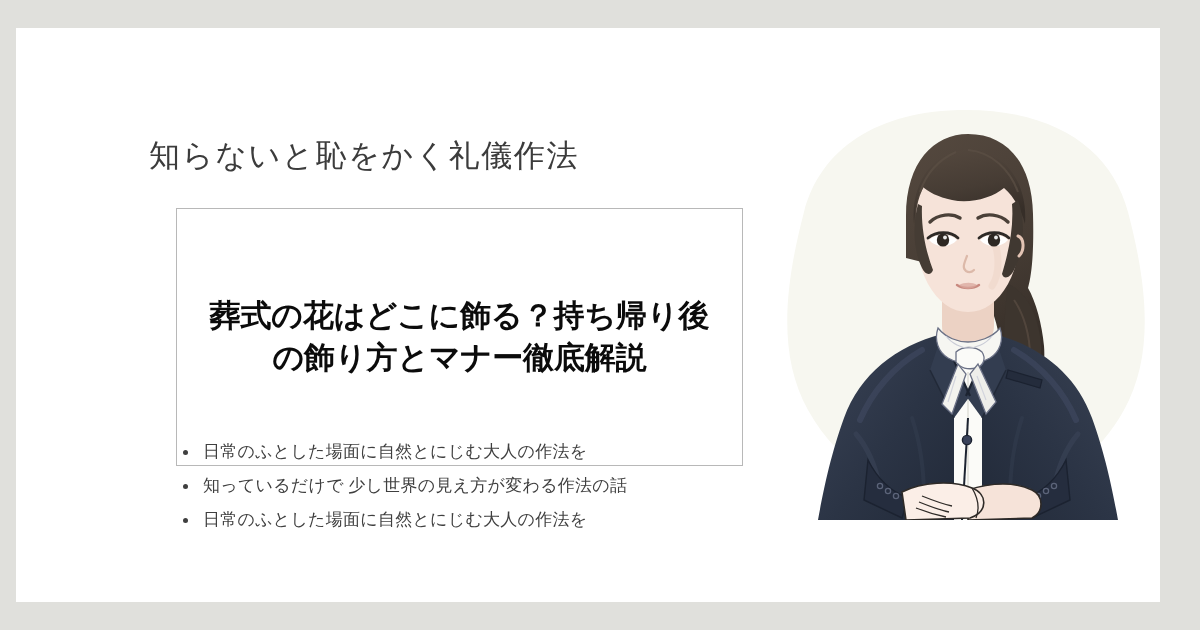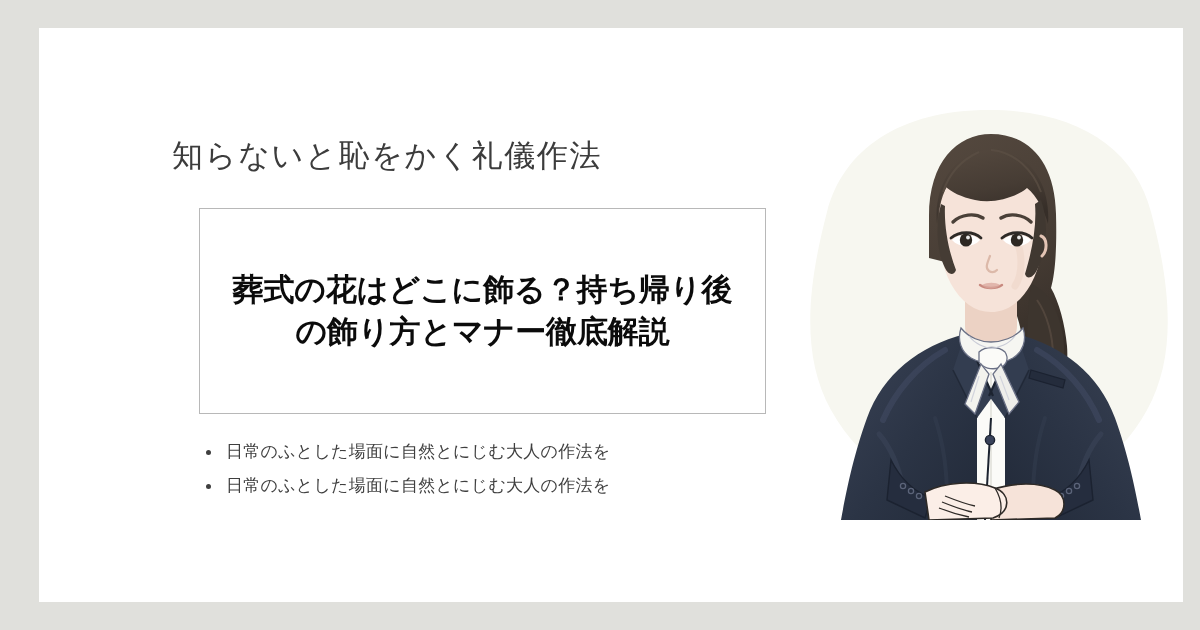--- a/index.html
+++ b/index.html
@@ -12,41 +12,41 @@
   }
 
   
   #frame {
     position:relative;
     width:1200px; height:630px;
     background:#e0e0dc;
   }
   #card {
     position:absolute;
-    left:39px; top:28px;
+    left:16px; top:28px;
     width:1144px; height:574px;
     background:#ffffff;
     overflow:hidden;
   }
 
   
   #eyebrow {
     position:absolute;
     left:133px; top:107px;
     font-family:"Liberation Serif", serif;
     font-size:31px;
     letter-spacing:0.055em;
     color:#3c3c3c;
     white-space:nowrap;
   }
 
   #title-box {
     position:absolute;
     left:160px; top:180px;
-    width:567px; height:206px;
+    width:567px; height:258px;
     border:1px solid #b8b8b8;
     background:#ffffff;
     display:flex;
     align-items:center;
     justify-content:center;
   }
   #title-text {
     font-family:"DejaVu Sans", sans-serif;
     font-weight:700;
     font-size:31px;
@@ -99,20 +99,21 @@
   <div id="card">
 
     <div id="eyebrow">知らないと恥をかく礼儀作法</div>
 
     <div id="title-box">
       <div id="title-text">葬式の花はどこに飾る？持ち帰り後の飾り方とマナー徹底解説</div>
     </div>
 
     <ul id="bullets">
       <li>日常のふとした場面に自然とにじむ大人の作法を</li>
+      <li>知っているだけで 少し世界の見え方が変わる作法の話</li>
       <li>日常のふとした場面に自然とにじむ大人の作法を</li>
     </ul>
 
     <div id="illus">
       <svg viewBox="0 0 420 460" xmlns="http://www.w3.org/2000/svg">
         <defs>
           <clipPath id="cardClip">
             <rect x="0" y="0" width="420" height="432"></rect>
           </clipPath>
           <linearGradient id="jacketL" x1="0" y1="0" x2="1" y2="1">

